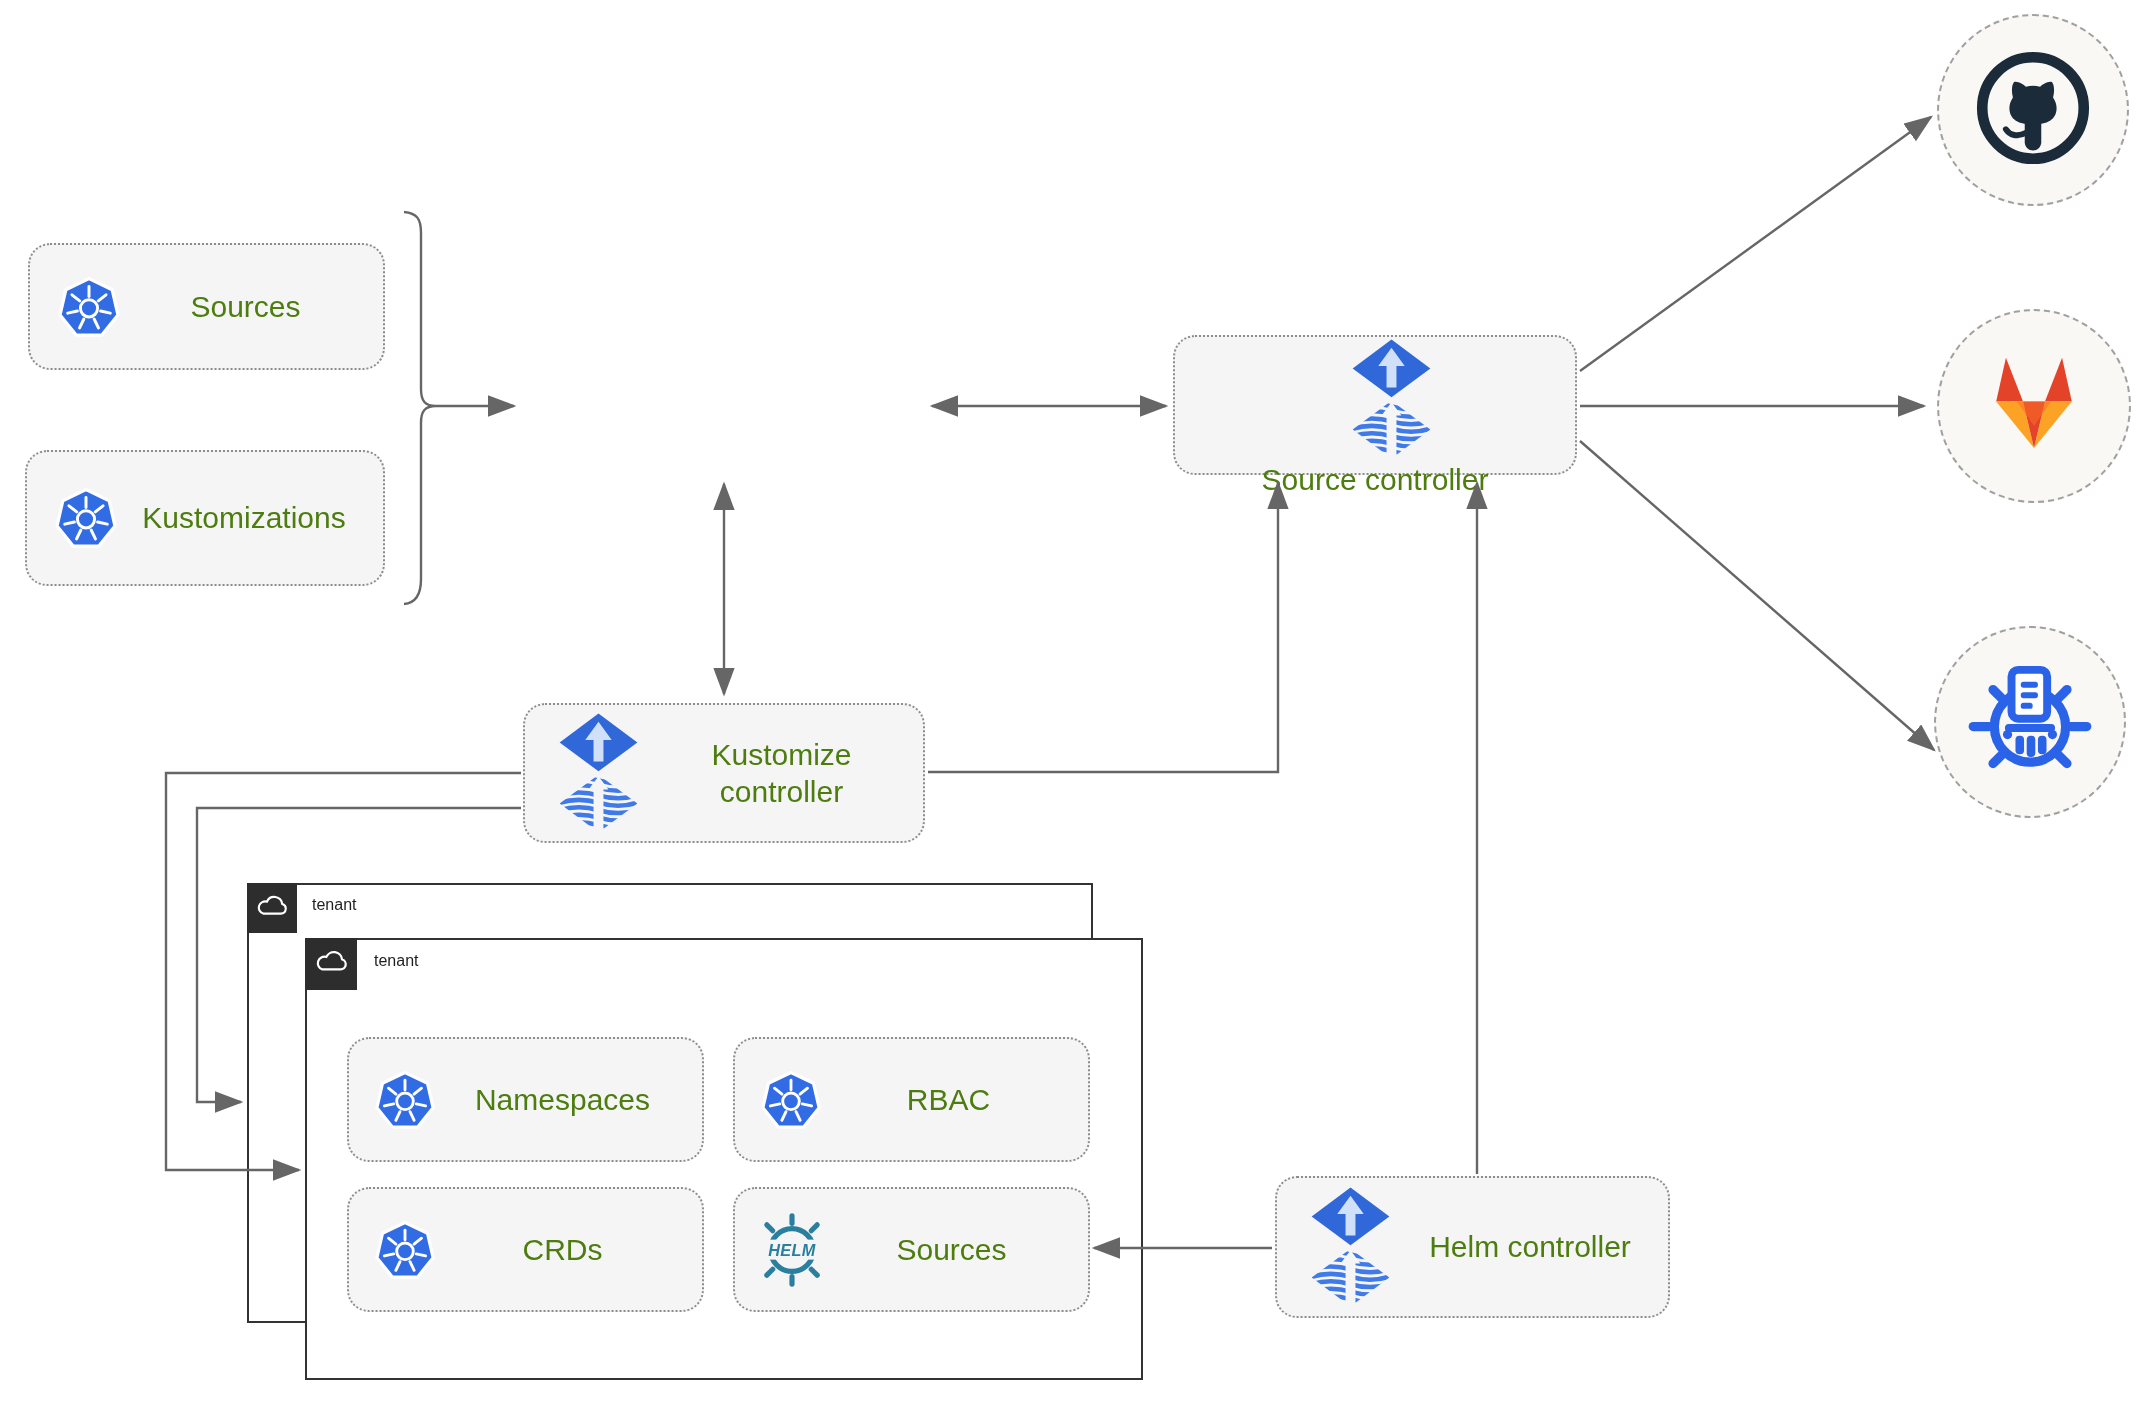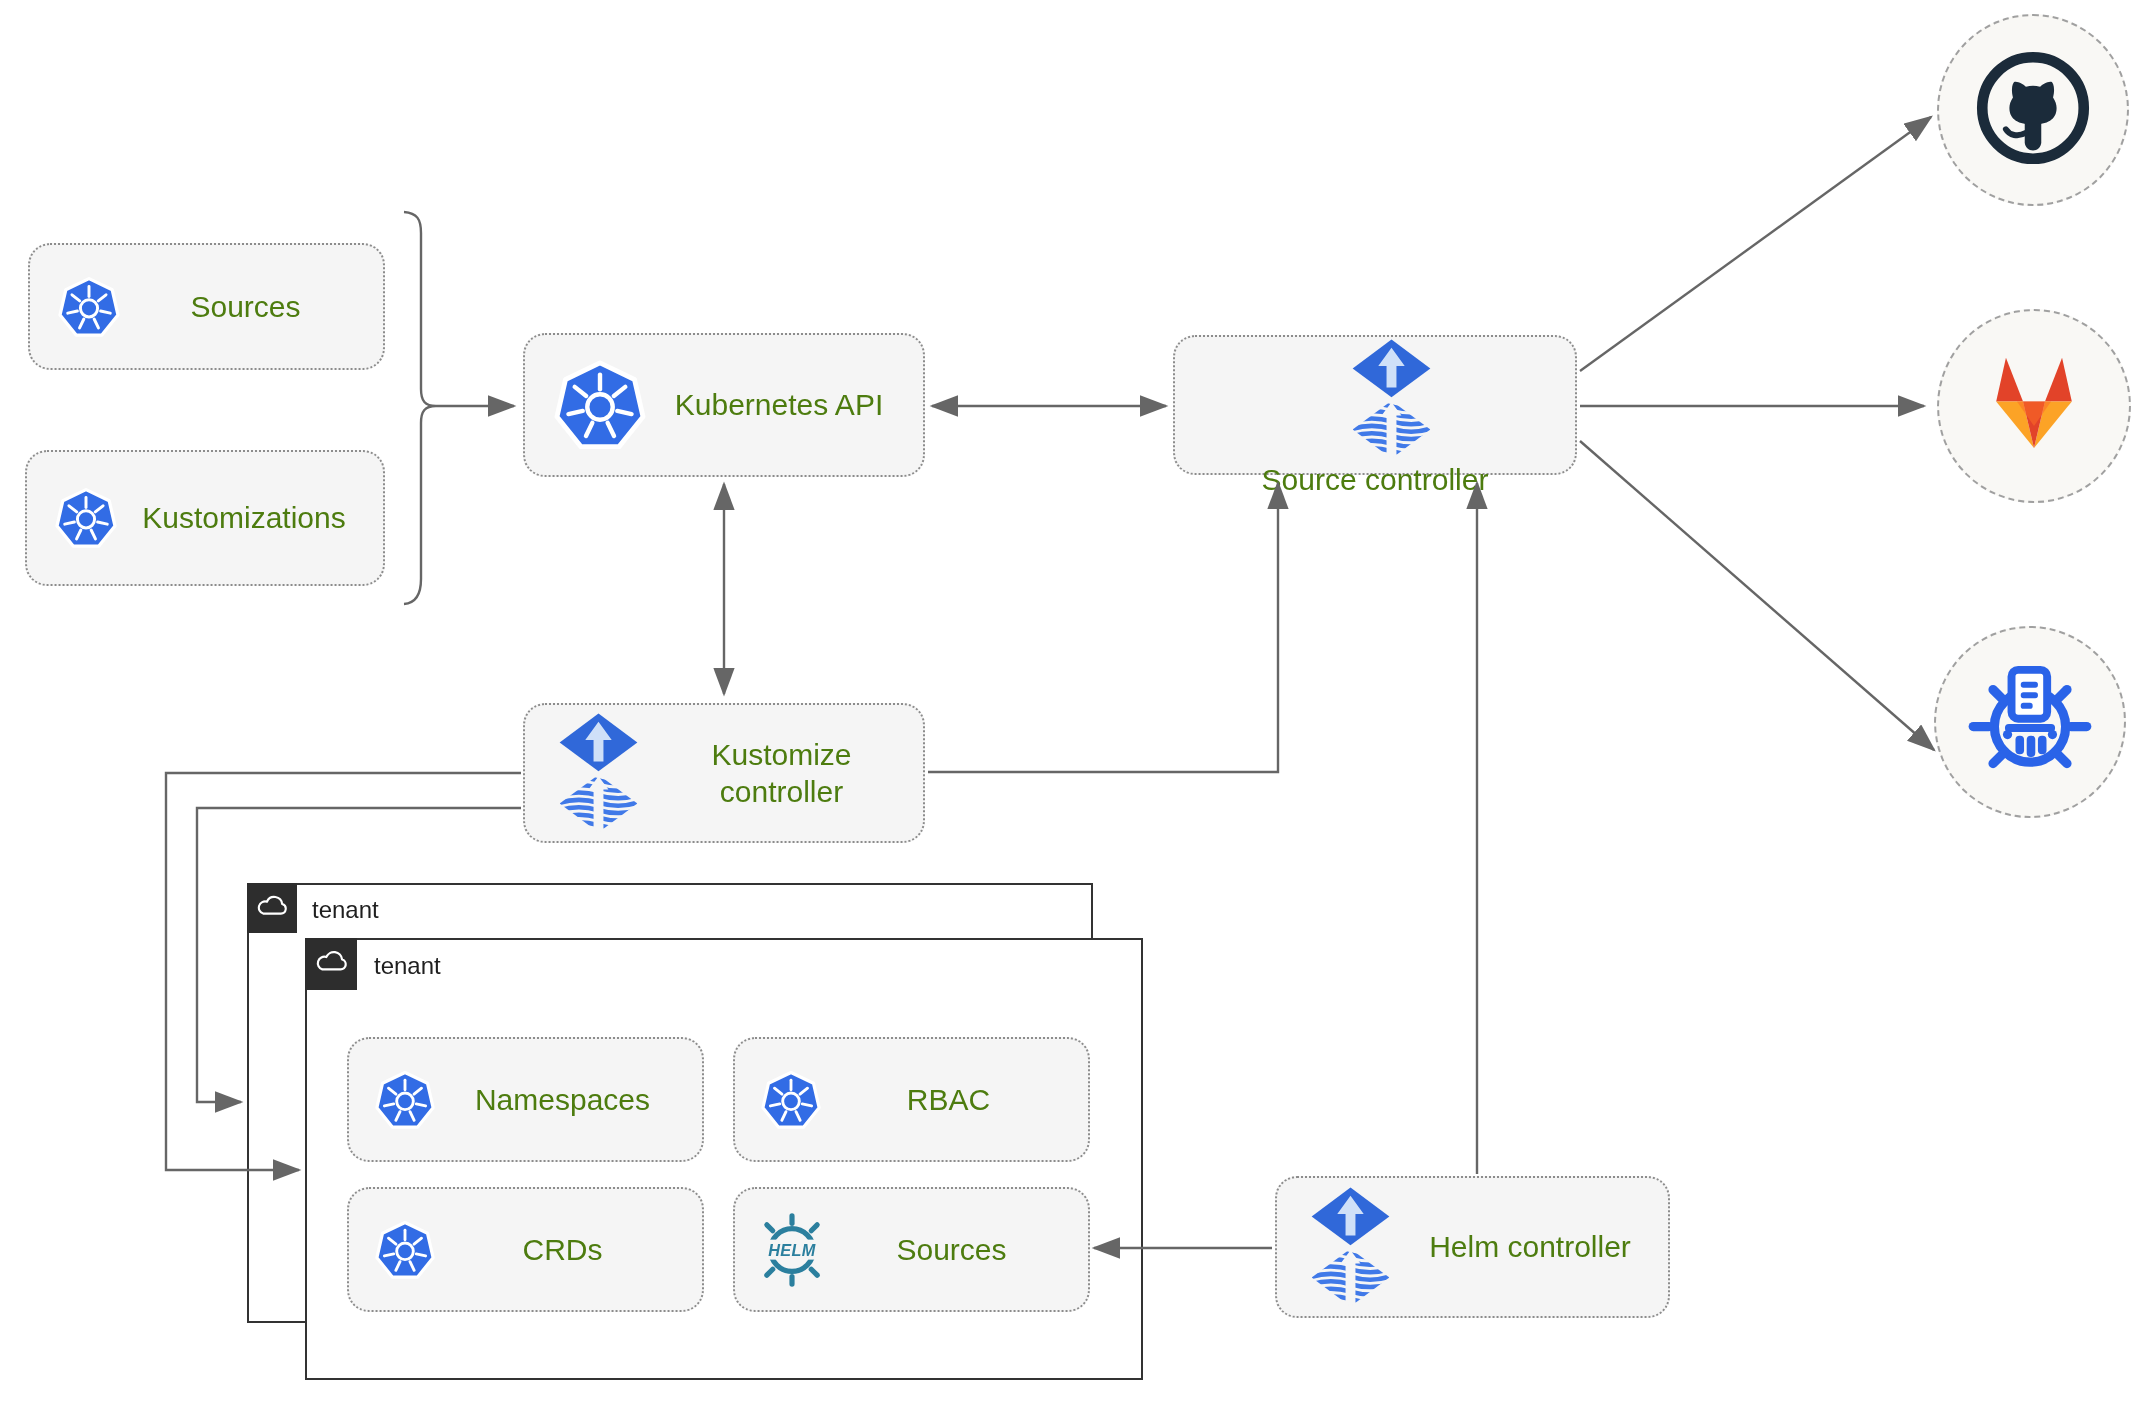--- a/index.html
+++ b/index.html
@@ -5,21 +5,21 @@
   html,body{margin:0;padding:0;background:#ffffff;}
   #canvas{position:relative;width:2144px;height:1407px;background:#ffffff;overflow:hidden;
           font-family:"Liberation Sans","DejaVu Sans",sans-serif;color:#111;}
   .node{position:absolute;background:#f5f5f5;border:2px dotted #8c8c8c;border-radius:22px;
         display:flex;align-items:center;box-sizing:border-box;}
   .node .lbl{flex:1;text-align:center;font-size:30px;line-height:1.25;color:#4d7c0f;padding-right:14px;}
   .node .lbl.narrow{max-width:230px;margin:0 auto;padding-right:0;}
   .icon-wrap{display:flex;align-items:center;justify-content:center;}
   .tenant{position:absolute;background:#ffffff;border:2px solid #333;box-sizing:border-box;}
   .tenant-head{position:absolute;top:-2px;left:-2px;background:#2d2d2d;display:flex;align-items:center;justify-content:center;}
-  .tenant-lbl{position:absolute;font-size:24px;color:#1f1f1f;}
+  .tenant-lbl{position:absolute;font-size:16px;color:#1f1f1f;}
   .endpoint{position:absolute;border:2px dashed #a0a0a0;border-radius:50%;background:#f9f8f5;
             display:flex;align-items:center;justify-content:center;box-sizing:border-box;}
   #wires{position:absolute;left:0;top:0;z-index:6;pointer-events:none;}
   .z2{z-index:2}.z3{z-index:3}.z4{z-index:4}
 </style>
 </head>
 <body>
 
 <svg width="0" height="0" style="position:absolute">
   <defs>
@@ -138,28 +138,20 @@
 
   <div class="node z4" style="left:25px;top:450px;width:360px;height:136px;">
     <span class="icon-wrap" style="margin-left:26px;">
       <svg width="66" height="66">
           <use href="#sym-k8s"></use>
         </svg>
     </span>
     <span class="lbl">Kustomizations</span>
   </div>
 
-  <div class="node z4" style="left:523px;top:333px;width:402px;height:144px;">
-    <span class="icon-wrap" style="margin-left:26px;">
-      <svg width="98" height="98">
-          <use href="#sym-k8s"></use>
-        </svg>
-    </span>
-    <span class="lbl">Kubernetes API</span>
-  </div>
 
   <div class="node z4" style="left:1173px;top:335px;width:404px;height:140px;flex-direction:column;">
     <span class="icon-wrap" style="margin-left:32px;">
       <svg width="83" height="124" viewBox="0 0 100 150">
           <use href="#sym-flux"></use>
         </svg>
     </span>
     <span class="lbl narrow">Source controller</span>
   </div>
 

